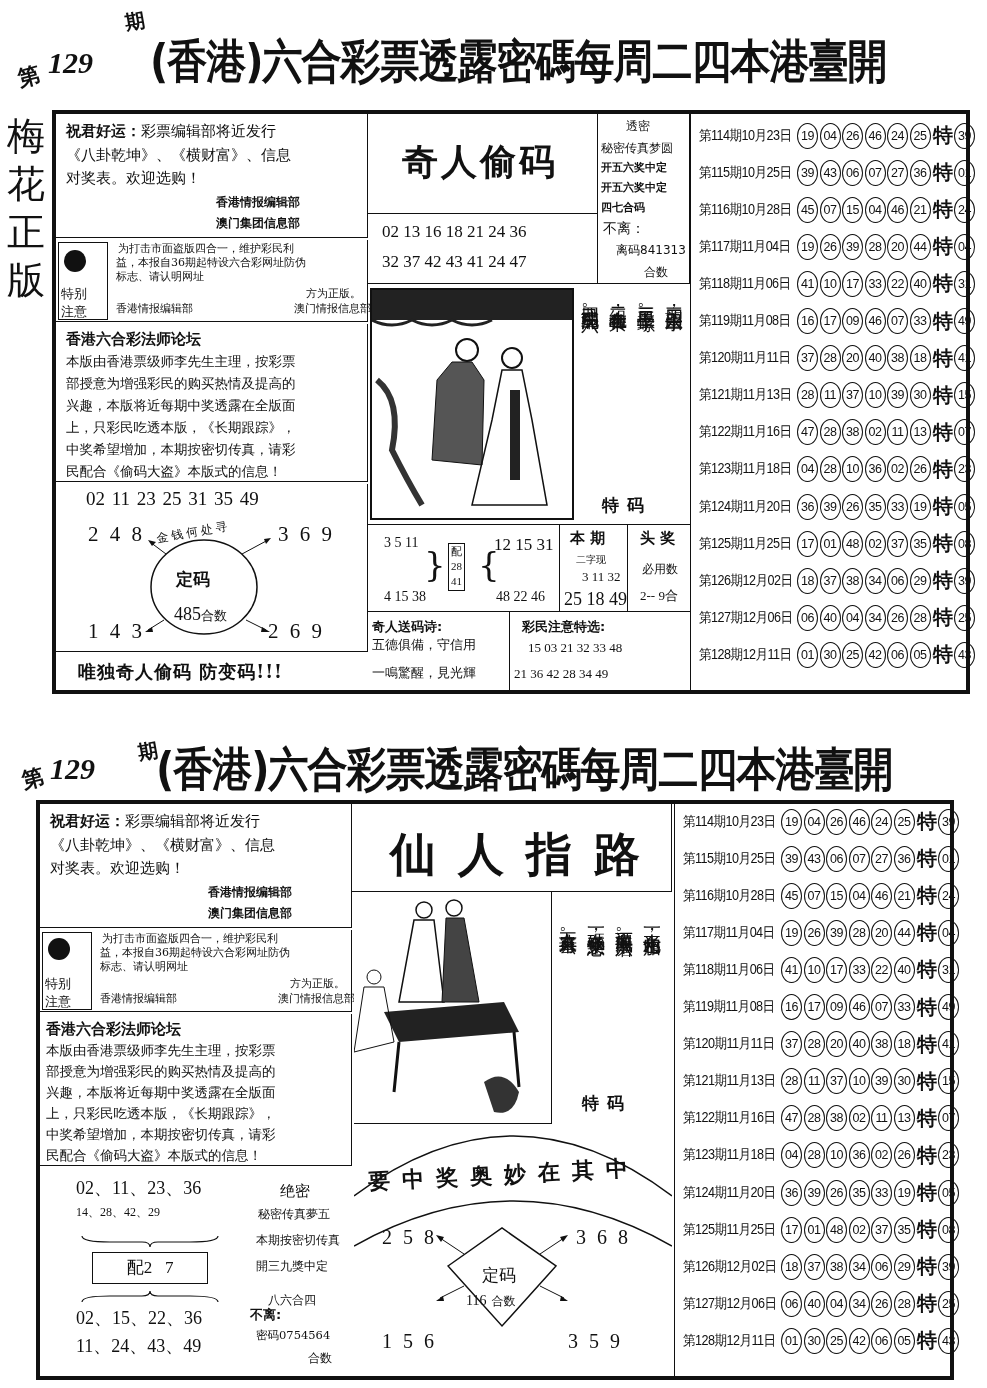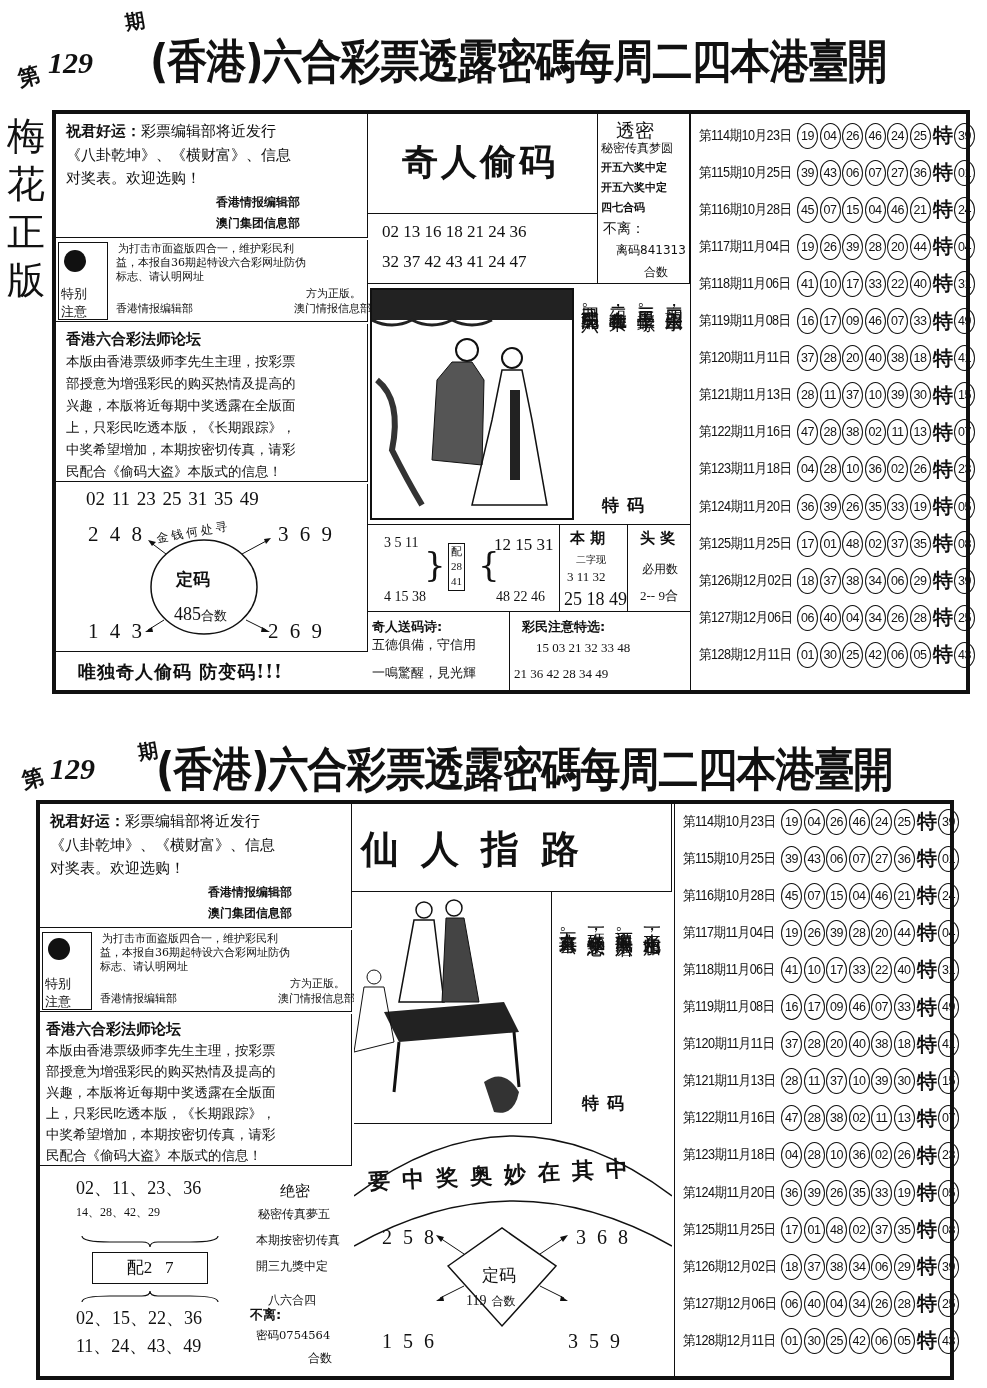--- a/index.html
+++ b/index.html
@@ -103,21 +103,21 @@
 
 <div class="box" style="left:368px;top:114px;width:230px;height:100px;border:none;border-bottom:1.5px solid #111;border-right:1.5px solid #111">
   <div class="txt calli" style="left:34px;top:24px;font-size:36px;letter-spacing:3px">奇人偷码</div>
 </div>
 <div class="box" style="left:368px;top:214px;width:230px;height:70px;border:none;border-right:1.5px solid #111;border-bottom:1.5px solid #111">
   <div class="txt num" style="left:14px;top:8px;font-size:17px">02  13  16 18 21 24 36</div>
   <div class="txt num" style="left:14px;top:38px;font-size:17px">32  37 42  43  41 24 47</div>
 </div>
 
 <div class="box" style="left:598px;top:114px;width:92px;height:170px;border:none;border-right:1.5px solid #111;border-bottom:1.5px solid #111">
-  <div class="txt" style="left:18px;top:4px;font-size:19px">透密</div>
+  <div class="txt" style="left:28px;top:4px;font-size:12px">透密</div>
   <div class="txt" style="left:3px;top:26px;font-size:12px">秘密传真梦圆</div>
   <div class="txt bold" style="left:3px;top:46px;font-size:11px">开五六奖中定</div>
   <div class="txt bold" style="left:3px;top:66px;font-size:11px">开五六奖中定</div>
   <div class="txt bold" style="left:3px;top:86px;font-size:11px">四七合码</div>
   <div class="txt sans" style="left:5px;top:106px;font-size:14px">不离：</div>
   <div class="txt sans" style="left:18px;top:128px;font-size:12px">离码841313</div>
   <div class="txt sans" style="left:46px;top:150px;font-size:12px">合数</div>
 </div>
 
 <div class="box" style="left:370px;top:288px;width:204px;height:232px;border:2px solid #111">
@@ -149,36 +149,36 @@
     <div class="num">28</div>
     <div class="num">41</div>
   </div>
   <div class="txt" style="left:110px;top:22px;font-size:34px;line-height:34px">{</div>
   <div class="txt num" style="left:126px;top:10px;font-size:17px">12 15 31</div>
   <div class="txt num" style="left:128px;top:64px;font-size:14px">48 22 46</div>
 </div>
 <div class="box" style="left:560px;top:524px;width:68px;height:88px;border:none;border-top:1.5px solid #111;border-right:1.5px solid #111;border-bottom:1.5px solid #111">
   <div class="txt sans bold" style="left:10px;top:4px;font-size:15px">本 期</div>
   <div class="txt" style="left:16px;top:28px;font-size:10px">二字现</div>
-  <div class="txt num" style="left:7px;top:44px;font-size:13px">3  11  32</div>
+  <div class="txt num" style="left:22px;top:44px;font-size:13px">3  11  32</div>
   <div class="txt num" style="left:4px;top:64px;font-size:18px">25 18 49</div>
 </div>
 <div class="box" style="left:628px;top:524px;width:62px;height:88px;border:none;border-top:1.5px solid #111;border-bottom:1.5px solid #111">
   <div class="txt sans bold" style="left:12px;top:4px;font-size:15px">头 奖</div>
   <div class="txt" style="left:14px;top:36px;font-size:12px">必用数</div>
   <div class="txt num" style="left:12px;top:62px;font-size:13px">2-- 9合</div>
 </div>
 <div class="box" style="left:368px;top:612px;width:142px;height:78px;border:none;border-right:1.5px solid #111">
   <div class="txt sans bold" style="left:4px;top:6px;font-size:13px">奇人送码诗:</div>
   <div class="txt" style="left:4px;top:24px;font-size:13px">五德俱備，守信用</div>
   <div class="txt" style="left:4px;top:52px;font-size:13px">一鳴驚醒，見光輝</div>
 </div>
 <div class="box" style="left:510px;top:612px;width:180px;height:78px;border:none">
   <div class="txt sans bold" style="left:12px;top:6px;font-size:13px">彩民注意特选:</div>
-  <div class="txt num" style="left:26px;top:28px;font-size:13px">15 03 21  32  33  48</div>
+  <div class="txt num" style="left:18px;top:28px;font-size:13px">15 03 21  32  33  48</div>
   <div class="txt num" style="left:4px;top:54px;font-size:13px">21   36   42  28   34 49</div>
 </div>
 
 <div class="lot" style="left:690px;top:114px;width:276px;height:576px;border-left:1.5px solid #111">
   <div id="lot-top">
       <div class="lot-row" style="top: 4px; left: 8px;">
         <span class="lot-label">第114期10月23日</span>
         <span class="ball">19</span>
         <span class="ball">04</span>
         <span class="ball">26</span>
@@ -404,21 +404,21 @@
   <div class="txt" style="left:12px;top:38px;font-size:12px">秘密传真夢五</div>
   <div class="txt" style="left:10px;top:64px;font-size:12px">本期按密切传真</div>
   <div class="txt" style="left:10px;top:90px;font-size:12px">開三九獎中定</div>
   <div class="txt" style="left:22px;top:124px;font-size:12px">八六合四</div>
   <div class="txt sans bold" style="left:4px;top:138px;font-size:13px">不离:</div>
   <div class="txt" style="left:10px;top:160px;font-size:11.5px">密码0754564</div>
   <div class="txt" style="left:62px;top:182px;font-size:12px">合数</div>
 </div>
 
 <div class="box" style="left:352px;top:804px;width:320px;height:88px;border:none;border-bottom:1.5px solid #111;border-right:1.5px solid #111">
-  <div class="txt calli" style="left:9px;top:20px;font-size:38px;letter-spacing:22px">仙人指路</div>
+  <div class="txt calli" style="left:38px;top:20px;font-size:46px;letter-spacing:22px">仙人指路</div>
 </div>
 <div class="box" style="left:354px;top:892px;width:198px;height:232px;border:none;border-right:1.5px solid #111;border-bottom:1.5px solid #111">
   <svg width="196" height="230">
     <circle cx="70" cy="18" r="8" fill="none" stroke="#111" stroke-width="1.5"></circle>
     <circle cx="100" cy="16" r="8" fill="none" stroke="#111" stroke-width="1.5"></circle>
     <path d="M60 28 L45 110 L90 110 L80 28 Z" fill="none" stroke="#111" stroke-width="1.5"></path>
     <path d="M92 26 L88 110 L125 110 L110 26 Z" fill="#444" stroke="#111"></path>
     <path d="M30 120 L150 110 L165 140 L45 150 Z" fill="#222"></path>
     <path d="M45 150 L40 200 M160 140 L165 195" stroke="#111" stroke-width="3"></path>
     <circle cx="20" cy="85" r="7" fill="none" stroke="#111"></circle>
@@ -447,21 +447,21 @@
       <polygon points="82,175 89,170 90,175" fill="#111"></polygon>
     <line x1="186" y1="160" x2="210" y2="172" stroke="#111"></line>
       <polygon points="214,175 207,170 206,175" fill="#111"></polygon>
   </svg>
   <div class="txt calli" style="left:14px;top:34px;font-size:22px;letter-spacing:12px;transform:rotate(-3deg)">要中奖奥妙在其中</div>
   <div class="txt num" style="left:28px;top:100px;font-size:20px;letter-spacing:3px">2 5 8</div>
   <div class="txt num" style="left:222px;top:100px;font-size:20px;letter-spacing:3px">3 6 8</div>
   <div class="txt num" style="left:28px;top:204px;font-size:20px;letter-spacing:3px">1 5 6</div>
   <div class="txt num" style="left:214px;top:204px;font-size:20px;letter-spacing:3px">3 5 9</div>
   <div class="txt sans" style="left:128px;top:138px;font-size:17px">定码</div>
-  <div class="txt" style="left:112px;top:164px"><span class="num" style="font-size:14px">119</span> <span style="font-size:12px">合数</span></div>
+  <div class="txt" style="left:112px;top:164px"><span class="num" style="font-size:14px">116</span> <span style="font-size:12px">合数</span></div>
 </div>
 
 <div class="lot" style="left:674px;top:804px;width:276px;height:572px;border-left:1.5px solid #111">
   <div id="lot-bottom">
       <div class="lot-row" style="top: 0px; left: 8px;">
         <span class="lot-label">第114期10月23日</span>
         <span class="ball">19</span>
         <span class="ball">04</span>
         <span class="ball">26</span>
         <span class="ball">46</span>

